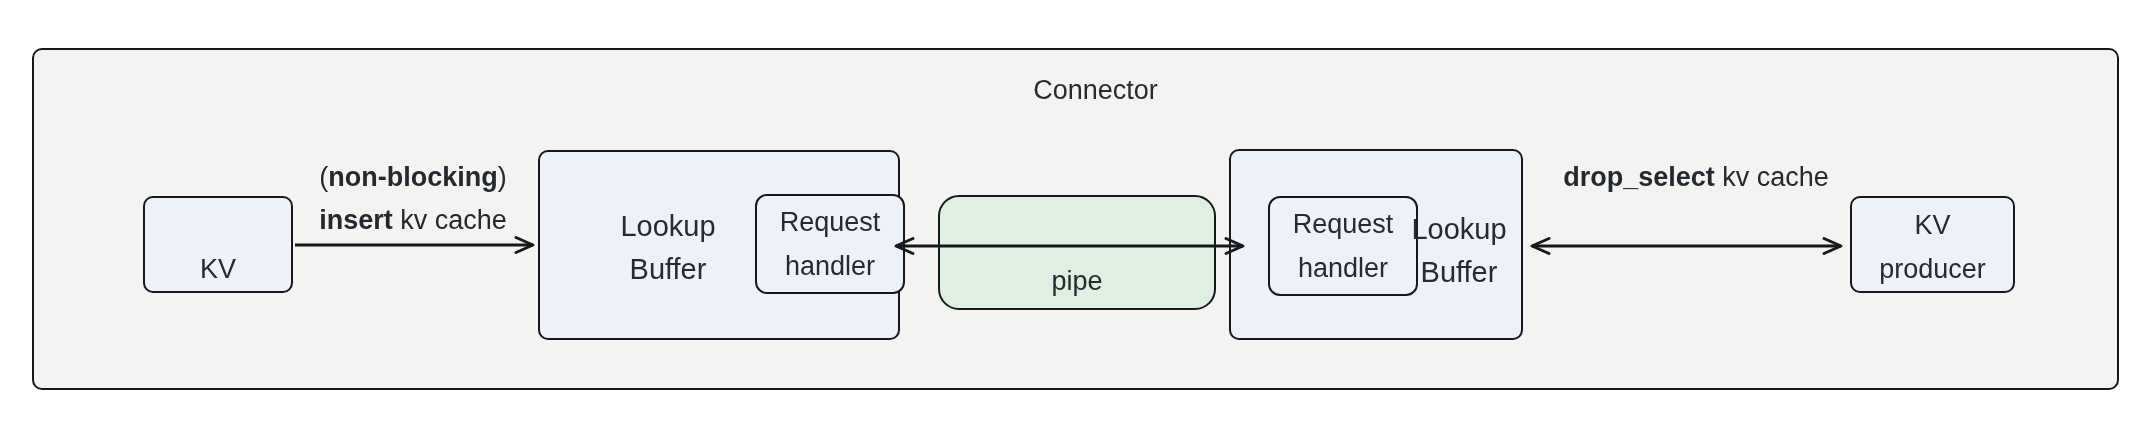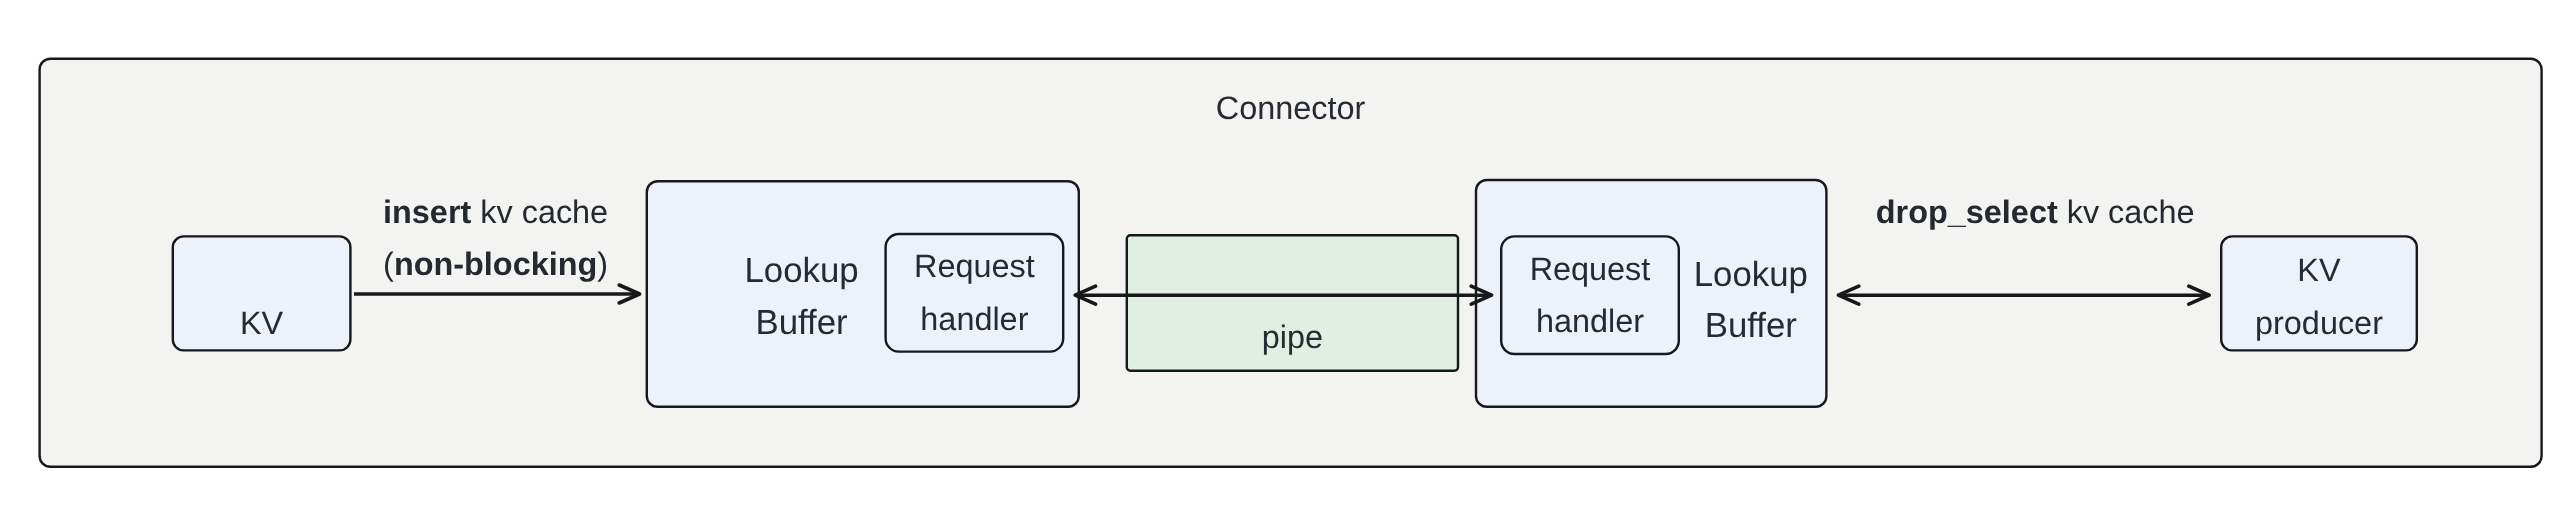--- a/index.html
+++ b/index.html
@@ -1,51 +1,51 @@
 <!DOCTYPE html>
 <html><head>
 <meta charset="utf-8">
 <style>
   html,body{margin:0;padding:0;background:#ffffff;}
   .canvas{position:relative;width:2146px;height:438px;background:#ffffff;overflow:hidden;
           font-family:"Liberation Sans","DejaVu Sans",sans-serif;color:#262b33;}
   .outer{position:absolute;left:32px;top:48px;width:2087px;height:342px;background:#f3f3f2;
          border:2.5px solid #17181a;border-radius:10px;box-sizing:border-box;}
   .outer-title{position:absolute;left:32px;top:76px;width:2087px;text-align:center;
-               font-size:27px;line-height:28px;color:#262b33;}
+               font-size:27px;line-height:28px;color:#262b33;padding-left:20px;}
   .node{position:absolute;box-sizing:border-box;border:2.5px solid #17181a;background:#edf1fa;
         border-radius:10px;display:flex;align-items:flex-end;justify-content:center;text-align:center;}
   .node .lbl{font-size:27px;line-height:44px;}
   .pipe{position:absolute;box-sizing:border-box;border:2.5px solid #17181a;background:#dff0e2;
-        border-radius:4px;}
+        border-radius:21px;}
   .pipe .lbl{position:absolute;left:0;right:0;bottom:12px;text-align:center;font-size:27px;line-height:30px;}
   .lb-label{position:absolute;text-align:center;font-size:29px;line-height:43px;}
   .rh{position:absolute;box-sizing:border-box;border:2.5px solid #17181a;background:#edf1fa;
-      border-radius:12px;display:flex;align-items:center;justify-content:center;text-align:center;}
+      border-radius:12px;display:flex;align-items:center;justify-content:center;text-align:center;margin-left:18px;}
   .edge-label{position:absolute;text-align:center;font-size:27px;line-height:43px;color:#24292f;}
   .edge-label .b{font-weight:bold;}
   .arrows{position:absolute;left:0;top:0;pointer-events:none;}
 </style>
 </head>
 <body>
 
 <div class="canvas">
 
   <div class="outer"></div>
   <div class="outer-title">Connector</div>
 
   <div class="node" style="left:143px;top:196px;width:150px;height:97px;">
     <div class="lbl">
       <div>KV</div>
     </div>
   </div>
 
   <div class="edge-label" style="left:233px;top:156px;width:360px;">
+    <div><span>(</span><span class="b">non-blocking</span><span>)</span></div>
     <div><span class="b">insert</span><span> kv cache</span></div>
-    <div><span>(</span><span class="b">non-blocking</span><span>)</span></div>
   </div>
 
   <div class="node" style="left:538px;top:150px;width:362px;height:190px;border-radius:10px;">
     <div class="lb-label" style="left:28px;top:53px;width:200px;">
       <div>Lookup</div>
       <div>Buffer</div>
     </div>
     <div class="rh" style="left:197px;top:42px;width:150px;height:100px;">
       <div class="lbl">
         <div>Request</div>

